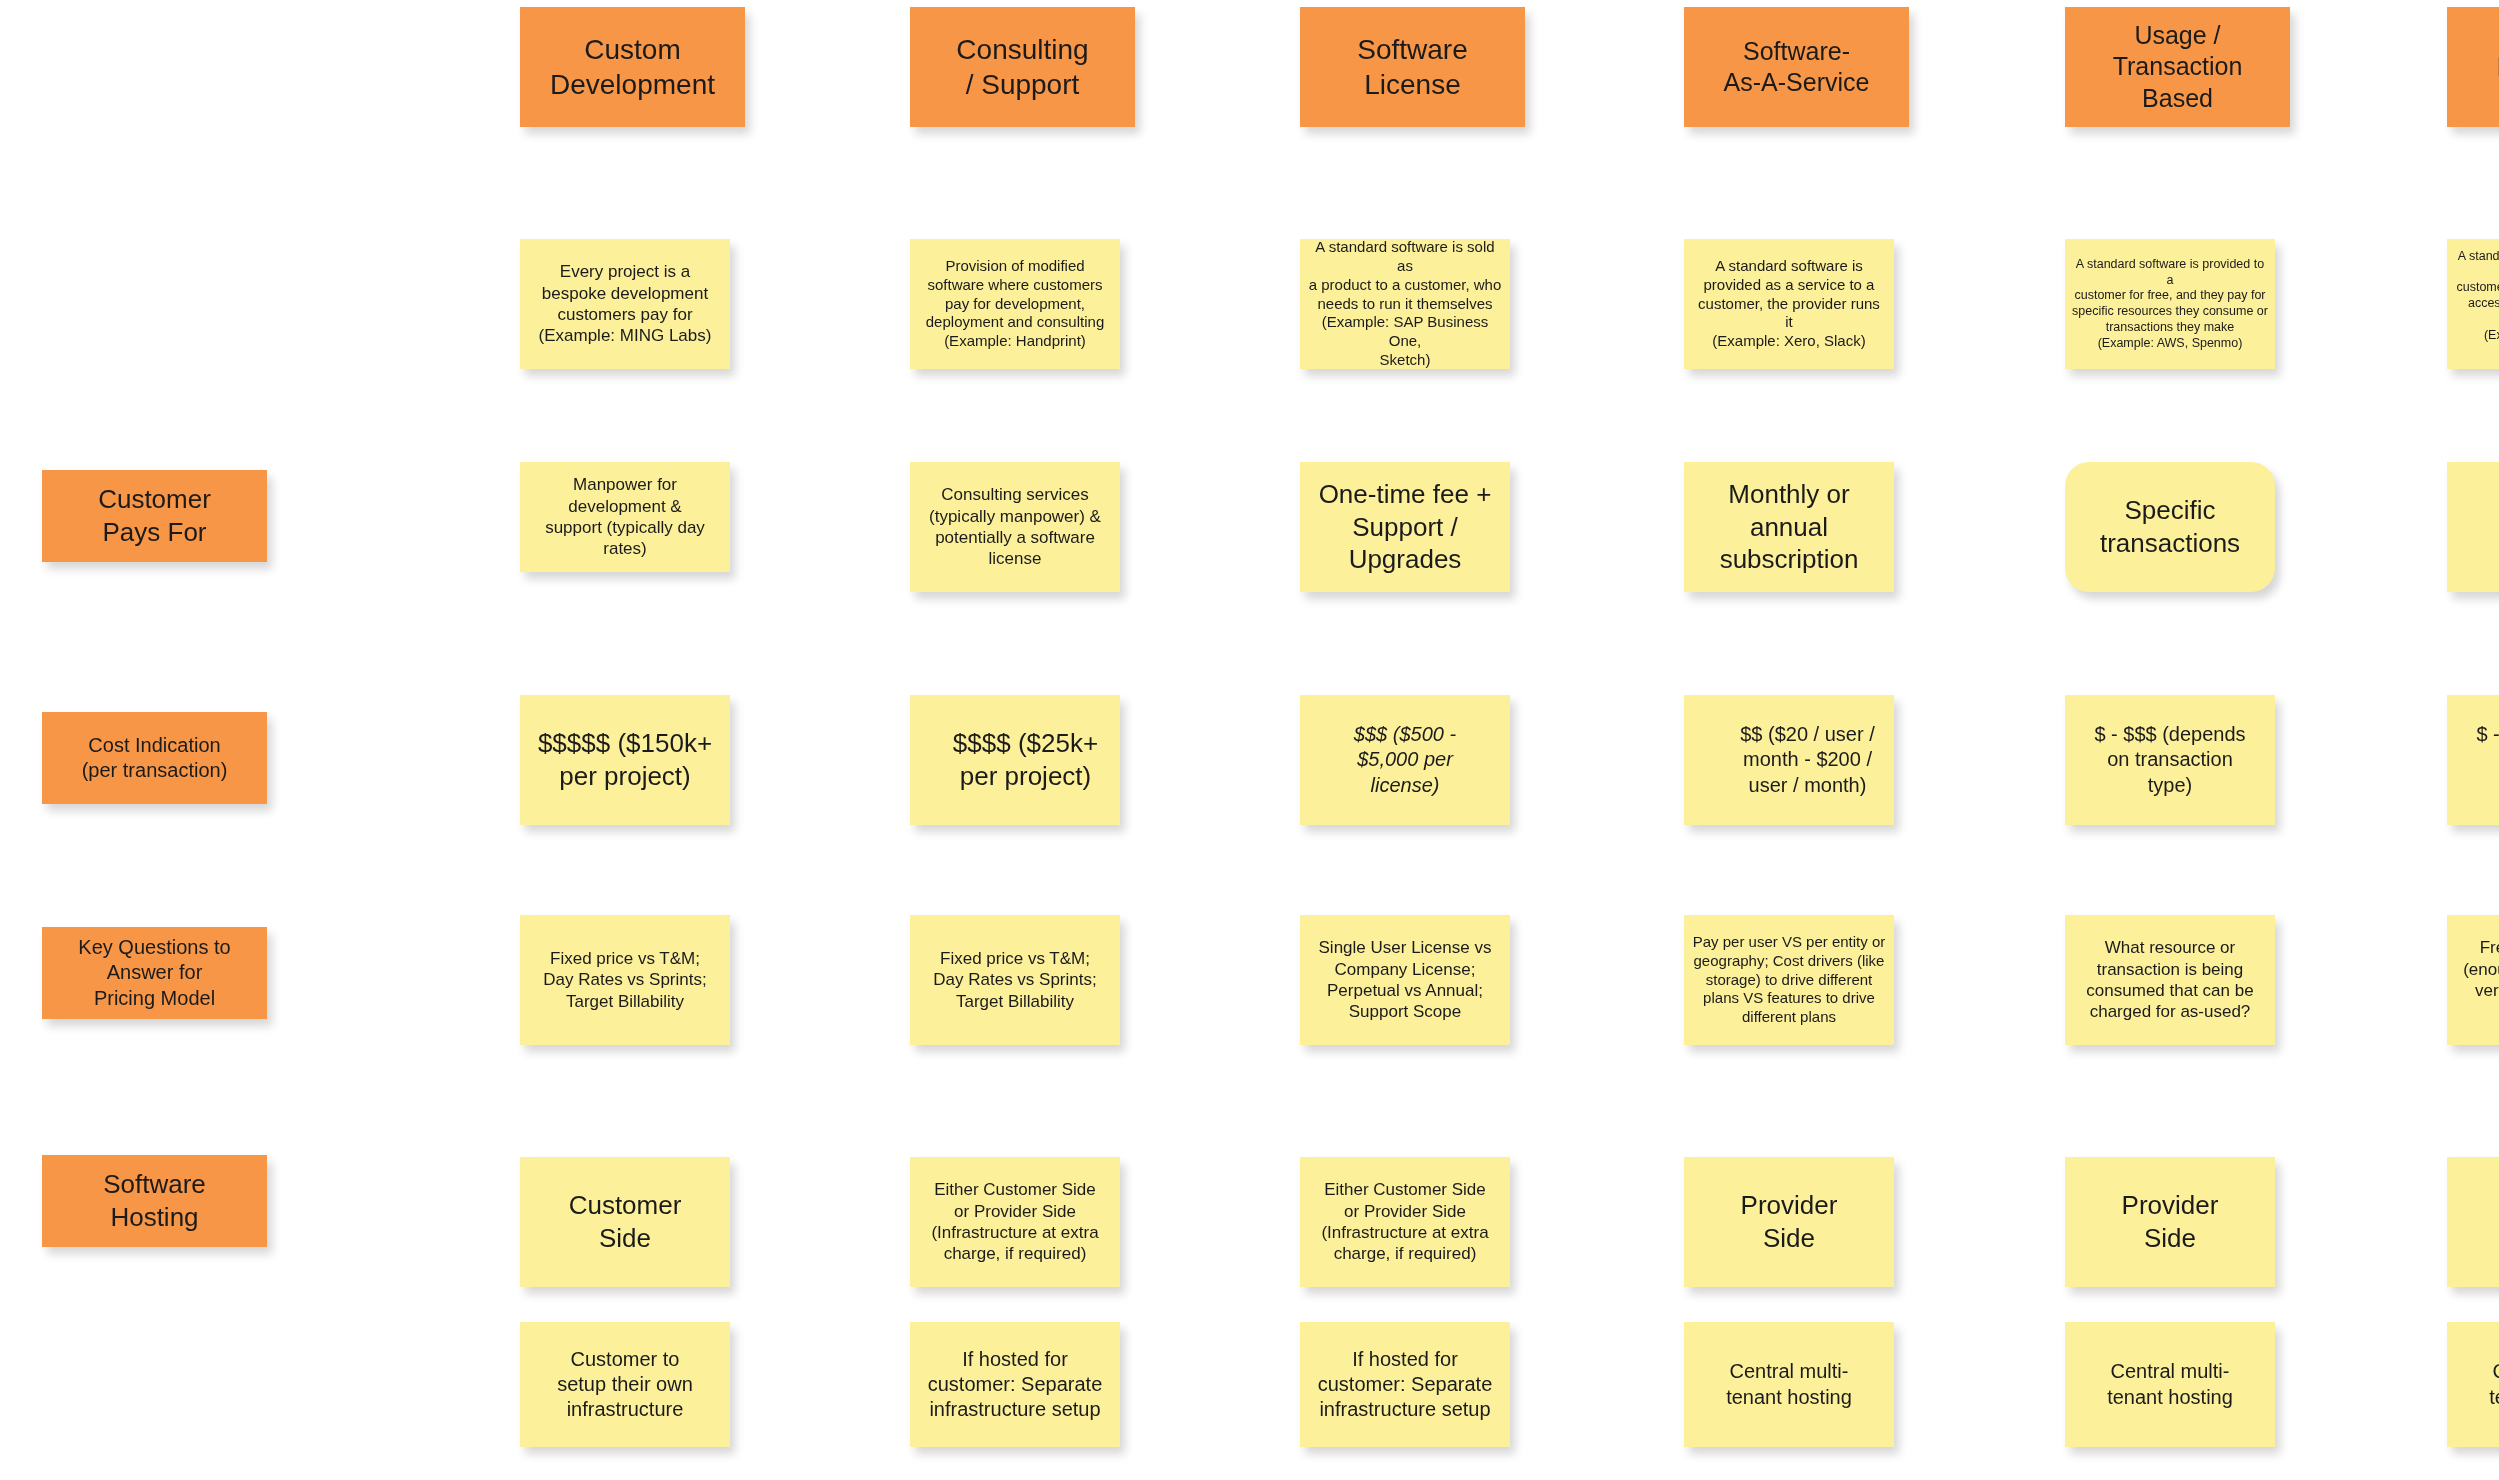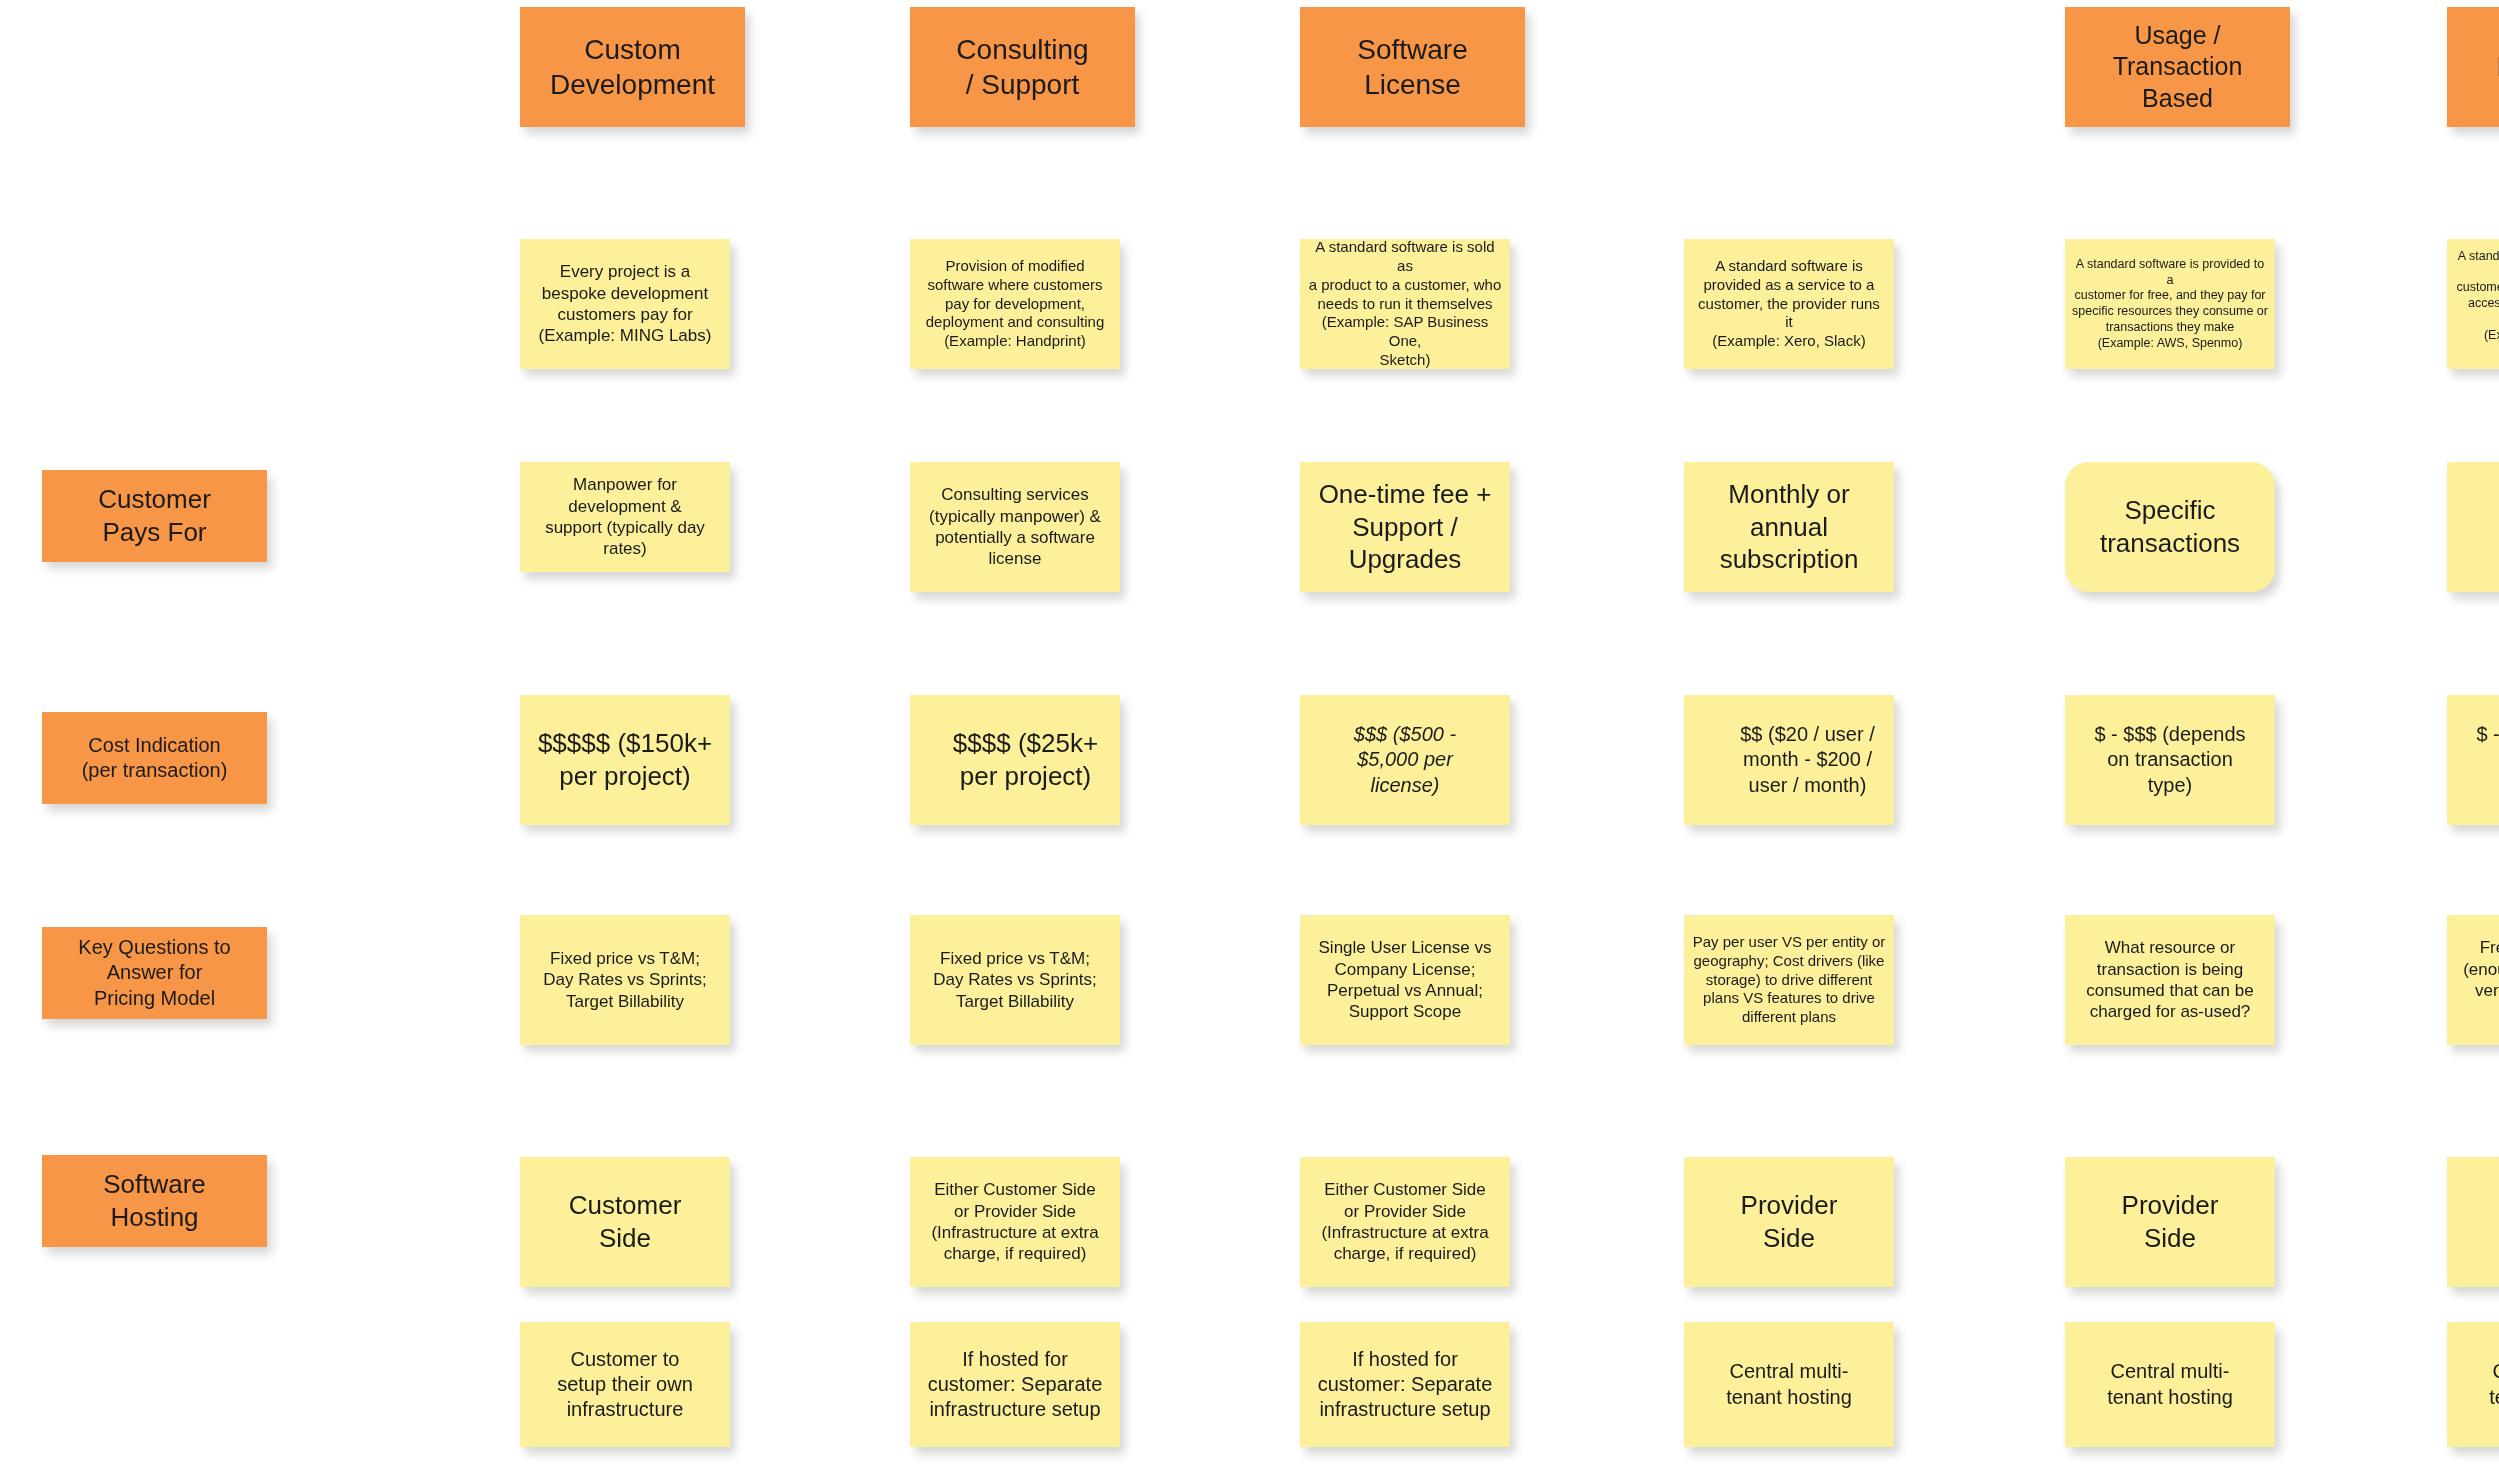--- a/index.html
+++ b/index.html
@@ -55,20 +55,22 @@
 <body>
 
 <div id="board">
 
   <div class="note orange hdr" style="left:520px; top:7px; width:225px; height:120px;">Custom
 Development</div>
   <div class="note orange hdr" style="left:910px; top:7px; width:225px; height:120px;">Consulting
 / Support</div>
   <div class="note orange hdr" style="left:1300px; top:7px; width:225px; height:120px;">Software
 License</div>
+  <div class="note orange hdr small" style="left:1684px; top:7px; width:225px; height:120px;">Software-
+As-A-Service</div>
   <div class="note orange hdr small" style="left:2065px; top:7px; width:225px; height:120px;">Usage /
 Transaction
 Based</div>
   <div class="note orange hdr" style="left:2447px; top:7px; width:225px; height:120px;">Freemium</div>
 
   <div class="note yellow cell-sm" style="left:520px; top:239px; width:210px; height:130px;">Every project is a
 bespoke development
 customers pay for
 (Example: MING Labs)</div>
   <div class="note yellow cell-xs" style="left:1300px; top:239px; width:210px; height:130px;">A standard software is sold as

